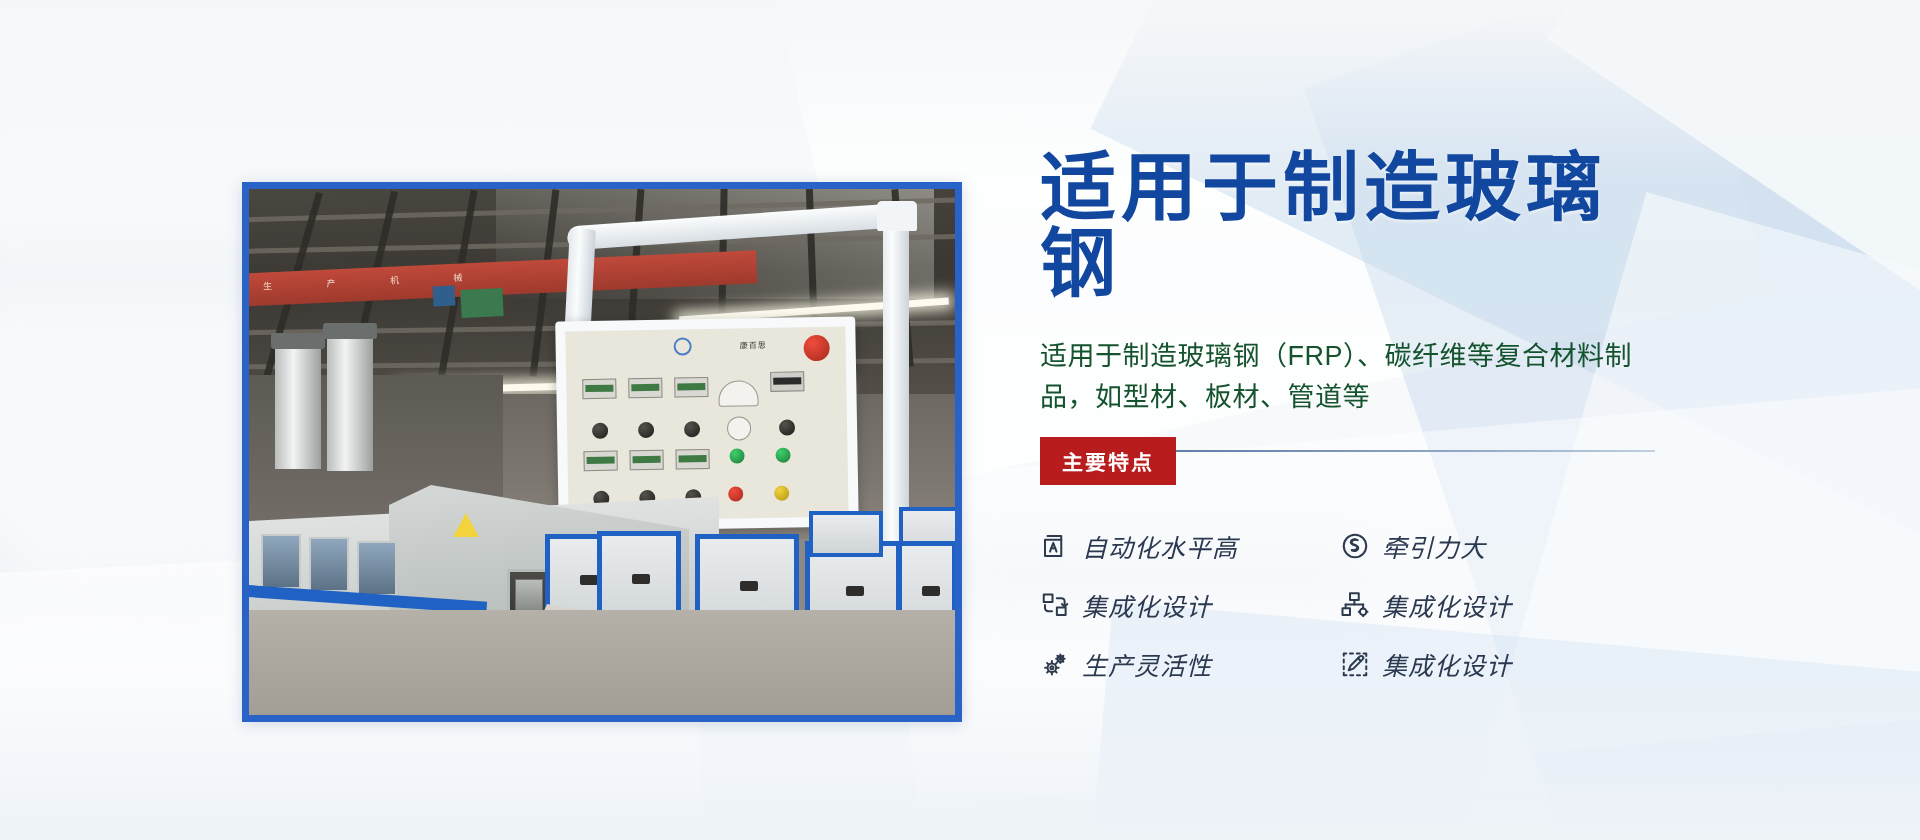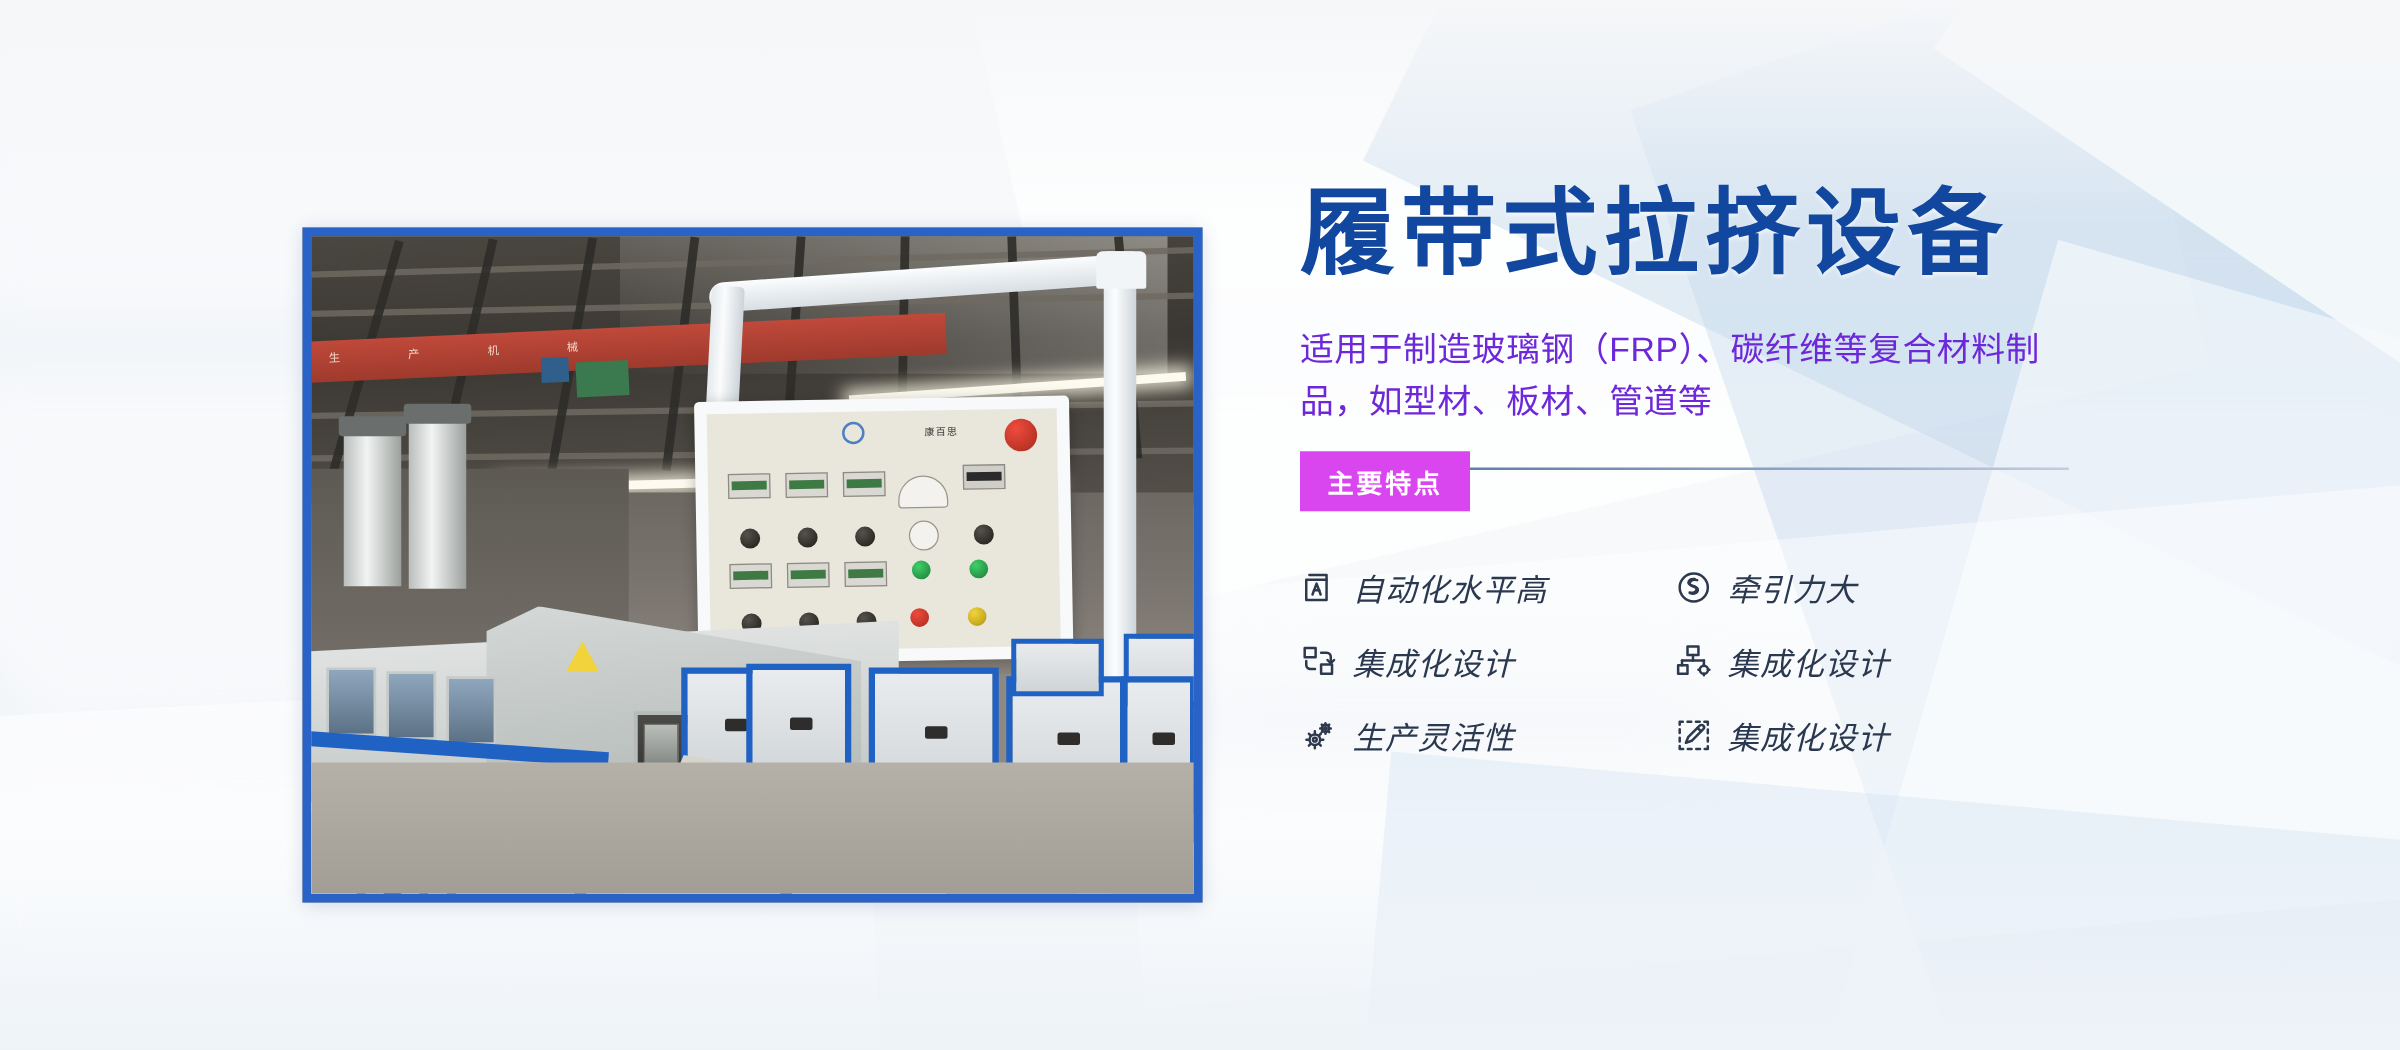--- a/index.html
+++ b/index.html
@@ -188,29 +188,29 @@
   
   #content { position:absolute; left:1040px; top:150px; width:640px; }
 
   #title {
     font-size:76px; font-weight:bold; color:#12479f;
     letter-spacing:5px; line-height:1;
     text-shadow:0 2px 3px rgba(255,255,255,.55);
   }
   #subtitle {
     margin-top:34px;
-    font-size:27px; color:#6d28d9; line-height:1.52; letter-spacing:.5px;
+    font-size:27px; color:#14532d; line-height:1.52; letter-spacing:.5px;
     max-width:620px;
   }
   #divider-wrap { position:relative; margin-top:24px; height:46px; }
   #divider { position:absolute; left:0; top:8px; width:615px; height:2px;
              background:linear-gradient(90deg,#4b6b9a 0%,#93a9c6 70%,#c2cfdf 100%); }
   #badge {
     position:absolute; left:0; top:-5px;
-    background:#d946ef; color:#ffffff;
+    background:#b91c1c; color:#ffffff;
     font-size:21px; font-weight:bold; letter-spacing:2px;
     padding:9px 22px;
   }
 
   #features {
     margin-top:28px;
     display:grid; grid-template-columns:300px 300px;
     row-gap:0; column-gap:0;
   }
   .feature { display:flex; align-items:center; height:59px; }
@@ -385,21 +385,21 @@
       <div class="p ph-base-blue" style="left:0;    top:448px; width:400px; height:9px; transform:rotate(7deg);"></div>
 
       <div class="ph-cab-handle" style="left:58px;  top:520px; width:14px; height:8px;"></div>
 
       <div class="p ph-floor"></div>
     </div>
   </div>
 
   <div id="content">
 
-    <h1 id="title">履带式拉挤设备</h1>
+    <h1 id="title">适用于制造玻璃钢</h1>
 
     <p id="subtitle">适用于制造玻璃钢（FRP）、碳纤维等复合材料制品，如型材、板材、管道等</p>
 
     <div id="divider-wrap">
       <div id="divider"></div>
       <span id="badge">主要特点</span>
     </div>
 
     <div id="features">
 

